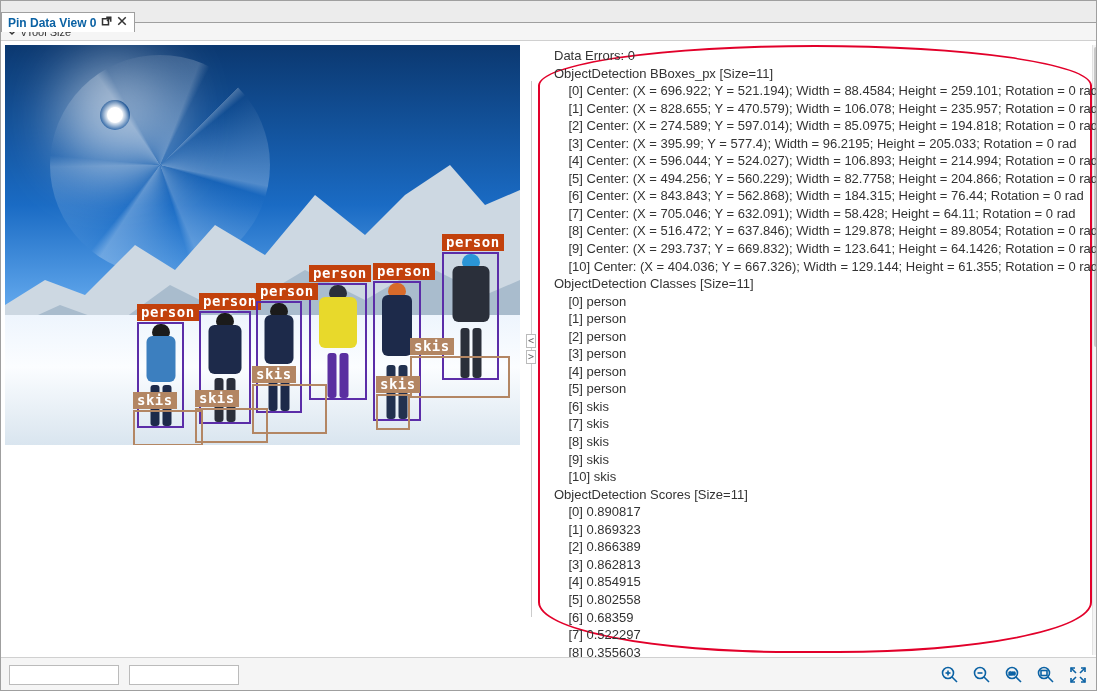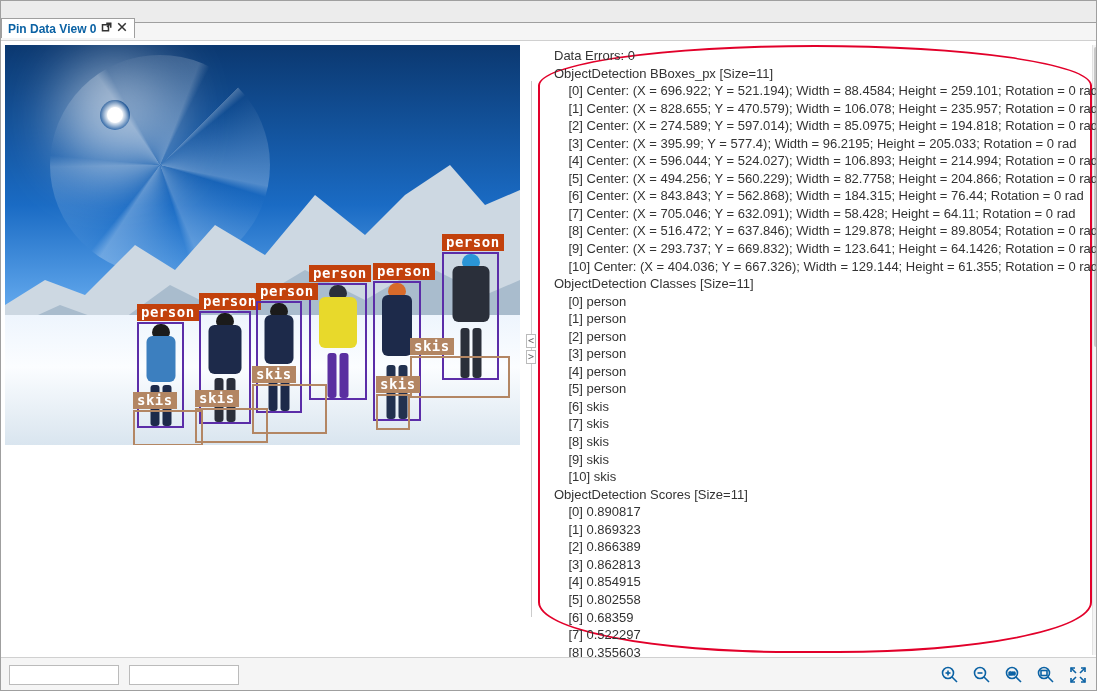--- a/index.html
+++ b/index.html
@@ -26,21 +26,21 @@
     border-bottom: none;
     margin-top: 1px;
     padding: 2px 6px;
     color: #0b62a4;
     display: flex;
     align-items: center;
     gap: 5px;
     font-size: 12px;
     font-weight: 600;
     position: relative;
-    top: 16px;
+    top: 10px;
   }
   .tab .tabicons { display: flex; gap: 3px; }
   .tabicon-svg { width: 12px; height: 12px; stroke: #333; fill: none; stroke-width: 2; }
   .subheader {
     background: #f5f5f5;
     border-bottom: 1px solid #d0d0d0;
     height: 18px;
     display: flex;
     align-items: center;
     padding: 0 6px;

